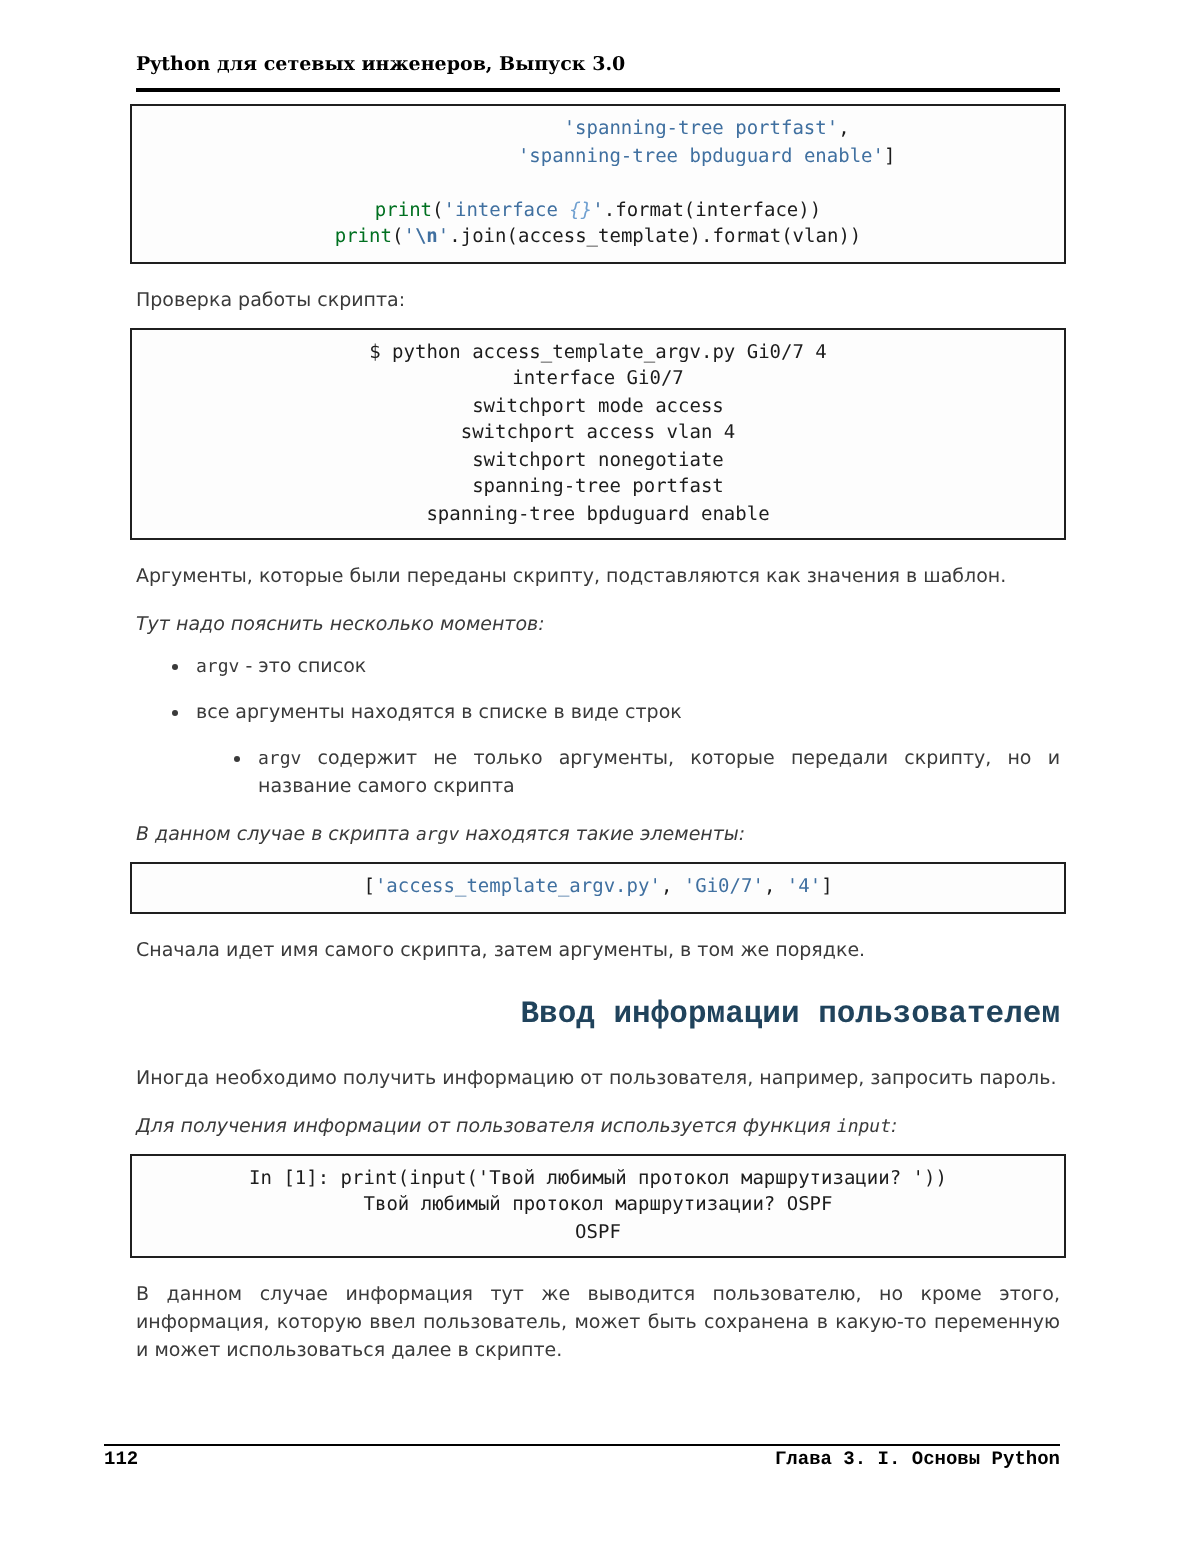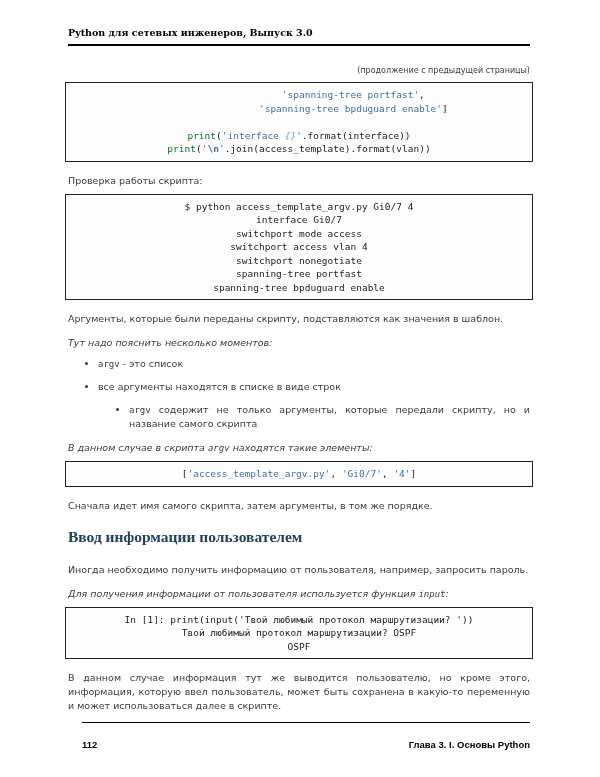--- a/index.html
+++ b/index.html
@@ -20,49 +20,48 @@
 
   p{margin:12px 0 0 0;font-size:9.5px;line-height:14px;text-align:justify;color:#3a3a3a;}
   p.tight{margin-top:10px;font-style:italic;}
 
   ul.bullets{margin:7px 0 0 0;padding:0 0 0 30px;list-style:disc;}
   ul.bullets li{font-size:9.5px;line-height:14px;margin-bottom:9px;text-align:justify;color:#3a3a3a;}
   ul.bullets li:last-child{margin-bottom:0;margin-left:31px;}
 
   code.inline{font-family:"DejaVu Sans Mono","Liberation Mono",monospace;font-size:9px;color:#3a3a3a;}
 
-  h2.section-heading{margin:14px 0 0 0;font-family:Liberation Serif, serif;
-       font-weight:bold;font-size:15.5px;line-height:20px;color:#20435c;}
+  h2.section-heading{margin:14px 0 0 0;font-family:Liberation Mono, monospace;
+       font-weight:bold;font-size:15.5px;line-height:20px;color:#20435c;text-align:right;}
   h2.section-heading + p{margin-top:16px;}
 
-  .footer{position:absolute;left:82px;right:70px;top:722px;
-       border-top:1.5px solid #000;padding-top:16px;
+  .footer{position:absolute;left:52px;right:70px;top:722px;
+       border-top:1.5px solid #000;padding-top:1px;
        display:flex;justify-content:space-between;
-       font-family:Liberation Sans, sans-serif;
+       font-family:Liberation Mono, monospace;
        font-weight:bold;font-size:9.5px;color:#000;}
 
   
   .tok-s {color:#4070a0;}
   .tok-si{color:#70a0d0;font-style:italic;}
   .tok-se{color:#4070a0;font-weight:bold;}
   .tok-nb{color:#007020;}
   .tok-x {color:#1c1c1c;}
   .tok-w {}
 </style>
 </head>
 <body>
 
 <div class="page">
   <div class="content">
 
     <div class="running-header">
       <span>Python для сетевых инженеров, Выпуск 3.0</span>
     </div>
 
-    <div class="cont-note">(продолжение с предыдущей страницы)</div>
 
     <pre class="codeblock"><span class="tok-w">                   </span><span class="tok-s">'spanning-tree portfast'</span><span class="tok-x">,</span>
 <span class="tok-w">                   </span><span class="tok-s">'spanning-tree bpduguard enable'</span><span class="tok-x">]</span>
 
 <span class="tok-nb">print</span><span class="tok-x">(</span><span class="tok-s">'interface </span><span class="tok-si">{}</span><span class="tok-s">'</span><span class="tok-x">.</span><span class="tok-x">format</span><span class="tok-x">(</span><span class="tok-x">interface</span><span class="tok-x">))</span>
 <span class="tok-nb">print</span><span class="tok-x">(</span><span class="tok-s">'</span><span class="tok-se">\n</span><span class="tok-s">'</span><span class="tok-x">.</span><span class="tok-x">join</span><span class="tok-x">(</span><span class="tok-x">access_template</span><span class="tok-x">).</span><span class="tok-x">format</span><span class="tok-x">(</span><span class="tok-x">vlan</span><span class="tok-x">))</span></pre>
 
     <p>Проверка работы скрипта:</p>
 
     <pre class="codeblock">$ python access_template_argv.py Gi0/7 4

